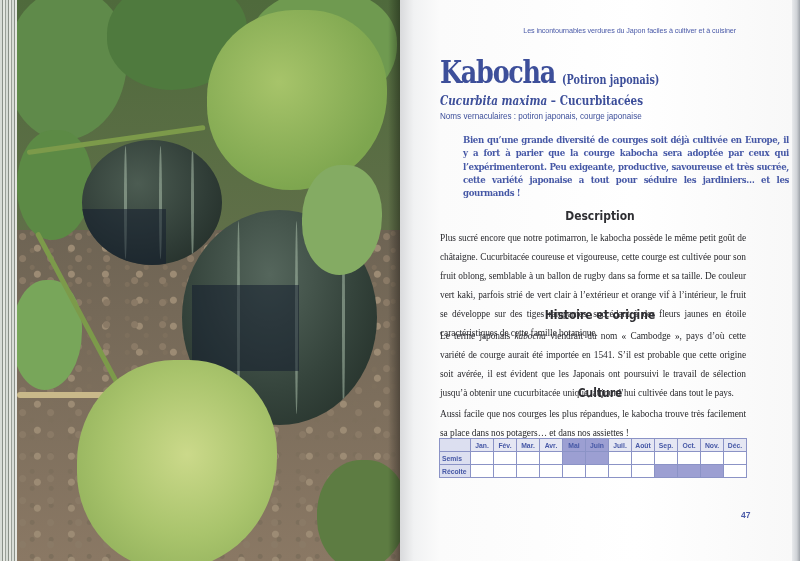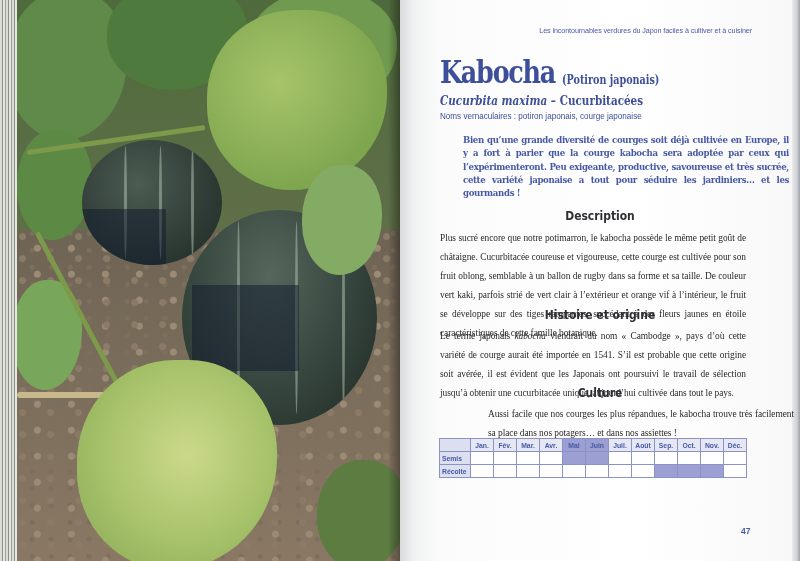--- a/index.html
+++ b/index.html
@@ -49,21 +49,21 @@
   
   .page {
     position: absolute; left: 400px; top: 0; width: 392px; height: 561px;
     background: linear-gradient(90deg, #d9dadc 0px, #f1f2f3 14px, #fbfbfb 40px, #ffffff 60%, #f8f8f8 100%);
   }
   .page-right-edge {
     position: absolute; left: 792px; top: 0; width: 8px; height: 561px;
     background: linear-gradient(90deg, #e8eaec, #cfd2d6 60%, #9da2a8);
   }
   .running-head {
-    position: absolute; right: 48px; top: 26px;
+    position: absolute; right: 64px; top: 26px;
     font-family: "Liberation Sans Narrow", "Liberation Sans", sans-serif;
     font-size: 7.2px; color: #4a5aa8; letter-spacing: -0.1px;
   }
   .title-row { position: absolute; left: 440px; top: 54px; white-space: nowrap; }
   .title {
     font-family: "DejaVu Serif", serif; font-weight: bold;
     font-size: 31px; color: #3d4f9a; letter-spacing: -1.5px;
     transform: scaleX(0.82); transform-origin: left bottom; display: inline-block;
   }
   .title-sub {
@@ -106,21 +106,21 @@
   table.calendar td, table.calendar th {
     border: 1px solid #8b93c6; height: 12px; padding: 0; text-align: center;
   }
   table.calendar th { background: #e5e7f3; font-weight: bold; width: 22px; }
   table.calendar th.corner { width: 30px; background: #dcdff0; }
   table.calendar td.rowlabel { background: #dcdff0; text-align: left; padding-left: 2px; width: 28px; }
   table.calendar td.cell { background: #ffffff; }
   table.calendar td.cell.on { background: #9c9fd2; }
 
   .page-number {
-    position: absolute; left: 741px; top: 526px;
+    position: absolute; left: 741px; top: 510px;
     font-family: "Liberation Sans", sans-serif; font-weight: bold; font-size: 8.5px; color: #4a5aa8;
   }
 </style>
 </head>
 <body>
 
 <div class="spread">
 
   <div class="left-edge"></div>
   <div class="photo">
@@ -174,21 +174,21 @@
 
   <div class="intro">Bien qu’une grande diversité de courges soit déjà cultivée en Europe, il y a fort à parier que la courge kabocha sera adoptée par ceux qui l’expérimenteront. Peu exigeante, productive, savoureuse et très sucrée, cette variété japonaise a tout pour séduire les jardiniers… et les gourmands !</div>
 
   <div class="section-title" style="top:208px;">Description</div>
   <div class="body-text" style="top:229px;">Plus sucré encore que notre potimarron, le kabocha possède le même petit goût de châtaigne. Cucurbitacée coureuse et vigoureuse, cette courge est cultivée pour son fruit oblong, semblable à un ballon de rugby dans sa forme et sa taille. De couleur vert kaki, parfois strié de vert clair à l’extérieur et orange vif à l’intérieur, le fruit se développe sur des tiges rampantes, succédant à des fleurs jaunes en étoile caractéristiques de cette famille botanique.</div>
 
   <div class="section-title" style="top:307px;">Histoire et origine</div>
   <div class="body-text" style="top:327px;"><span>Le terme japonais </span><i>kabocha</i><span> viendrait du nom « Cambodge », pays d’où cette variété de courge aurait été importée en 1541. S’il est probable que cette origine soit avérée, il est évident que les Japonais ont poursuivi le travail de sélection jusqu’à obtenir une cucurbitacée unique, aujourd’hui cultivée dans tout le pays.</span></div>
 
   <div class="section-title" style="top:385px;">Culture</div>
-  <div class="body-text" style="top:405px;margin-left:48px;">Aussi facile que nos courges les plus répandues, le kabocha trouve très facilement sa place dans nos potagers… et dans nos assiettes !</div>
+  <div class="body-text" style="top:405px;">Aussi facile que nos courges les plus répandues, le kabocha trouve très facilement sa place dans nos potagers… et dans nos assiettes !</div>
 
   <table class="calendar">
     <thead>
       <tr>
         <th class="corner"></th>
         <th>Jan.</th>
         <th>Fév.</th>
         <th>Mar.</th>
         <th>Avr.</th>
         <th style="background:#9c9fd2;">Mai</th>

